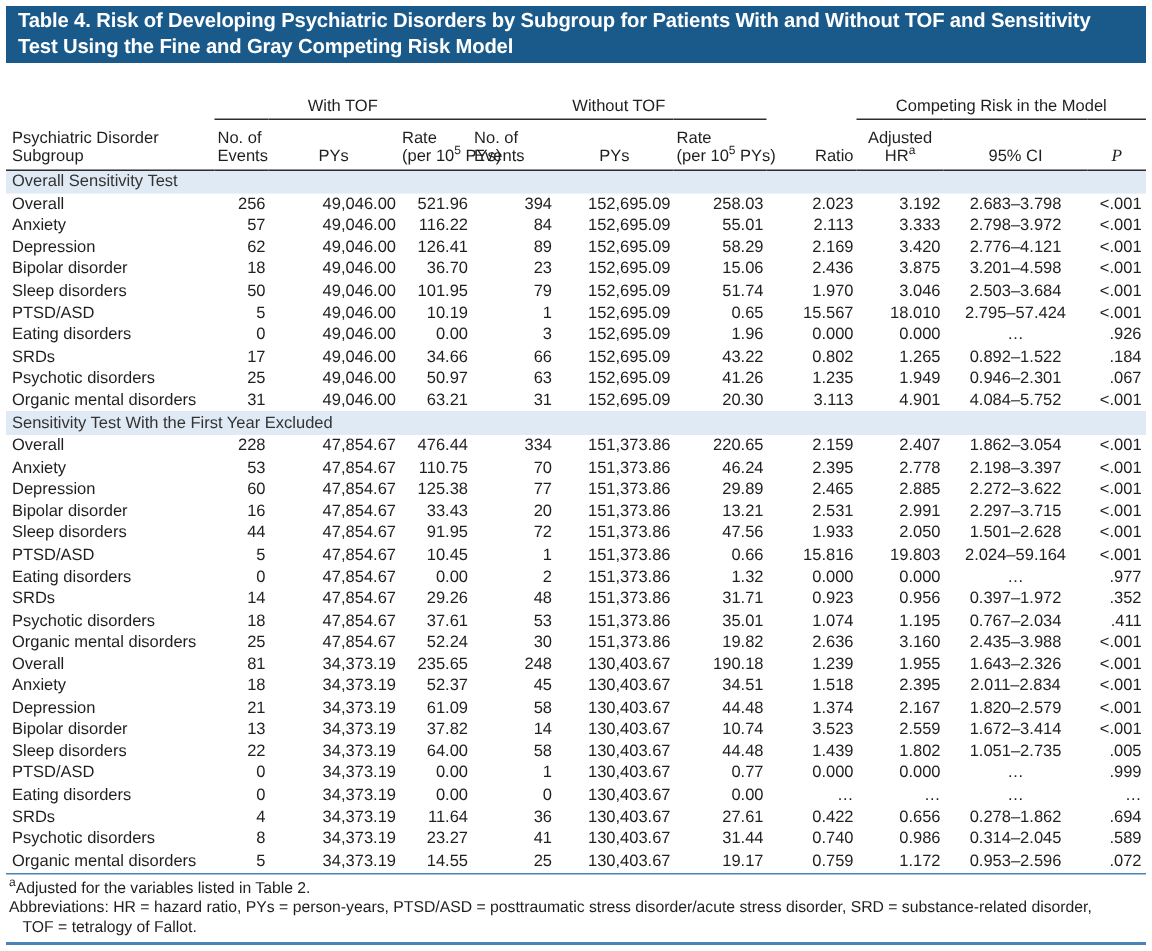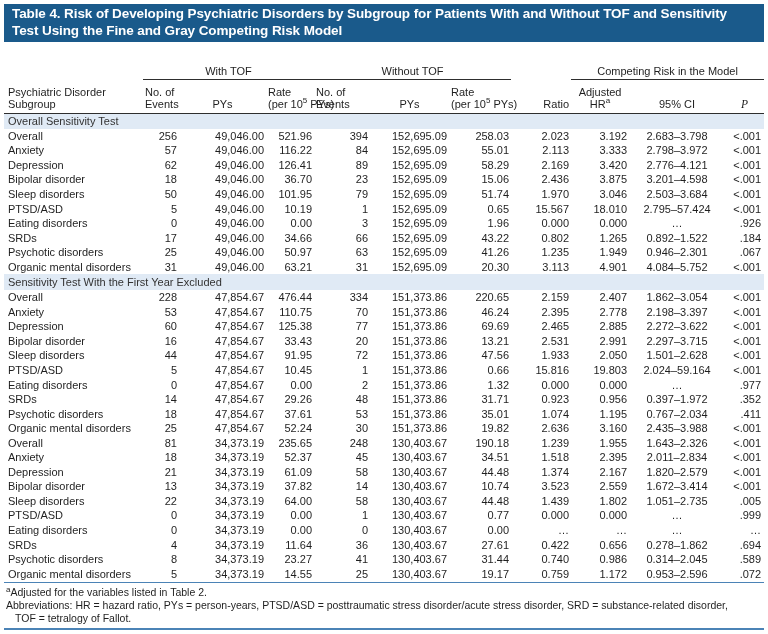--- a/index.html
+++ b/index.html
@@ -278,21 +278,21 @@
           <td class="c9">2.198–3.397</td>
           <td class="c10">&lt;.001</td>
         </tr>
         <tr>
           <td class="c0">Depression</td>
           <td class="c1">60</td>
           <td class="c2">47,854.67</td>
           <td class="c3">125.38</td>
           <td class="c4">77</td>
           <td class="c5">151,373.86</td>
-          <td class="c6">69.69</td>
+          <td class="c6">29.89</td>
           <td class="c7">2.465</td>
           <td class="c8">2.885</td>
           <td class="c9">2.272–3.622</td>
           <td class="c10">&lt;.001</td>
         </tr>
         <tr>
           <td class="c0">Bipolar disorder</td>
           <td class="c1">16</td>
           <td class="c2">47,854.67</td>
           <td class="c3">33.43</td>

